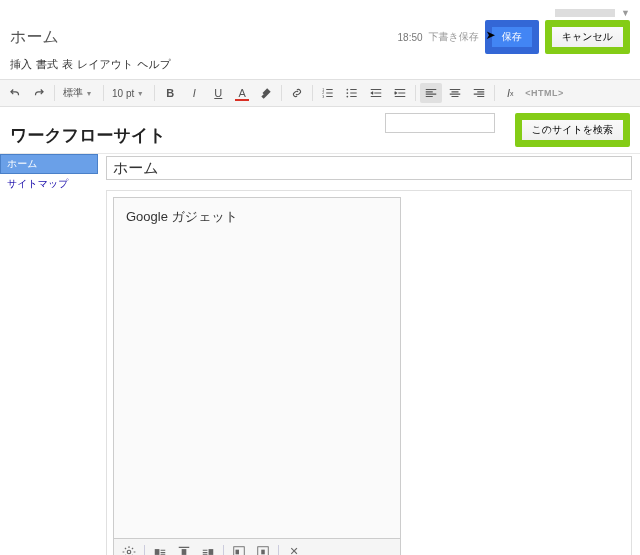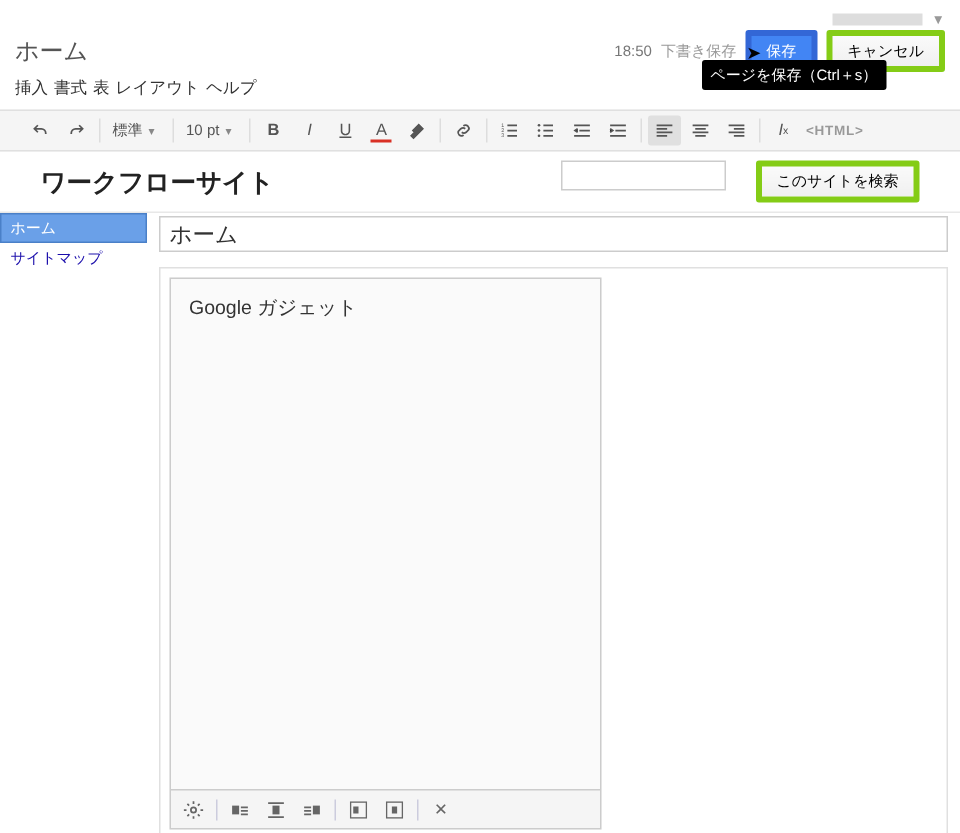--- a/index.html
+++ b/index.html
@@ -5,37 +5,37 @@
 * { box-sizing: border-box; margin: 0; padding: 0; }
 body { font-family: Arial, "Hiragino Sans", sans-serif; font-size: 11px; color: #333; background: #fff; width: 640px; }
 .hdr { padding: 6px 10px 2px; }
 .user-row { display: flex; justify-content: flex-end; align-items: center; gap: 6px; height: 14px; }
 .user-blur { width: 60px; height: 8px; background: #ddd; }
 .user-arrow { font-size: 9px; color: #999; }
 .title-row { display: flex; justify-content: space-between; align-items: center; }
 .page-title { font-size: 16px; color: #555; padding: 2px 0; }
 .actions { display: flex; align-items: center; gap: 6px; font-size: 10px; color: #777; position: relative; }
 .time-draft { color: #999; }
-.btn { padding: 3px 10px; border: 4px solid #84cc16; background: linear-gradient(#fafafa,#f0f0f0); border-radius: 2px; font-size: 10px; cursor: pointer; }
+.btn { padding: 3px 10px; border: 7px solid #84cc16; background: linear-gradient(#fafafa,#f0f0f0); border-radius: 2px; font-size: 10px; cursor: pointer; }
 .btn.primary { background: #4285f4; border-color: #3367d6; color: #fff; }
 .tooltip { position: absolute; top: 20px; left: 58px; background: #000; color: #fff; font-size: 10px; padding: 3px 6px; border-radius: 2px; white-space: nowrap; z-index: 10; }
 .cursor { position: absolute; top: 8px; left: 88px; font-size: 12px; color: #000; z-index: 11; pointer-events: none; }
 .menus { display: flex; gap: 4px; padding: 3px 0 5px; font-size: 11px; color: #333; }
 .menus span { cursor: pointer; }
-.toolbar { display: flex; align-items: center; gap: 2px; padding: 3px 16px; border-top: 1px solid #e0e0e0; border-bottom: 1px solid #e0e0e0; background: #f5f5f5; height: 28px; }
+.toolbar { display: flex; align-items: center; gap: 2px; padding: 3px 4px; border-top: 1px solid #e0e0e0; border-bottom: 1px solid #e0e0e0; background: #f5f5f5; height: 28px; }
 .tb-btn { width: 22px; height: 20px; display: flex; align-items: center; justify-content: center; color: #555; font-size: 11px; cursor: pointer; border-radius: 2px; }
 .tb-sep { width: 1px; height: 16px; background: #ddd; margin: 0 2px; }
 .tb-sel { height: 20px; padding: 0 8px 0 4px; font-size: 10px; color: #555; display: flex; align-items: center; gap: 4px; cursor: pointer; }
 .tb-sel::after { content: "▾"; font-size: 8px; color: #888; }
 .svg-i { width: 14px; height: 14px; }
 .txt-color { position: relative; }
 .txt-color::after { content: ""; position: absolute; bottom: 2px; left: 4px; right: 4px; height: 2px; background: #d93025; }
 .just-active { background: #e0e0e0; }
 .html-lbl { font-size: 9px; color: #999; letter-spacing: 0.5px; margin-left: 2px; font-weight: bold; }
-.site-bar { display: flex; justify-content: space-between; align-items: center; padding: 6px 27px; }
+.site-bar { display: flex; justify-content: space-between; align-items: flex-end; padding: 6px 10px; }
 .site-title { font-size: 17px; font-weight: bold; color: #222; }
 .search-wrap { display: flex; gap: 20px; }
 .search-in { width: 110px; height: 20px; border: 1px solid #ccc; padding: 0 4px; font-size: 10px; }
 .body-row { display: flex; border-top: 1px solid #e8e8e8; }
 .sidebar { width: 98px; padding: 0; }
 .sb-item { padding: 2px 6px; font-size: 10px; color: #1a0dab; cursor: pointer; border:1px solid transparent; }
 .sb-item.active { background: #6aa0e8; color: #fff; border:1px solid #4a80c8; }
 .main { flex: 1; padding: 2px 8px 8px; }
 .title-input { width: 100%; height: 24px; border: 1px solid #ccc; padding: 0 6px; font-size: 15px; font-family: serif; color: #333; margin-bottom: 10px; }
 .editor { border: 1px solid #e0e0e0; padding: 6px; }
@@ -53,21 +53,20 @@
     <div class="user-blur"></div>
     <span class="user-arrow">▼</span>
   </div>
   <div class="title-row">
     <div class="page-title">ホーム</div>
     <div class="actions">
       <span>18:50</span>
       <span class="time-draft">下書き保存</span>
       <button class="btn primary">保存</button>
       <button class="btn">キャンセル</button>
-      <div class="tooltip">ページを保存（Ctrl＋s）</div>
       <div class="cursor">➤</div>
     </div>
   </div>
   <div class="menus">
     <span>挿入</span>
     <span>書式</span>
     <span>表</span>
     <span>レイアウト</span>
     <span>ヘルプ</span>
   </div>

